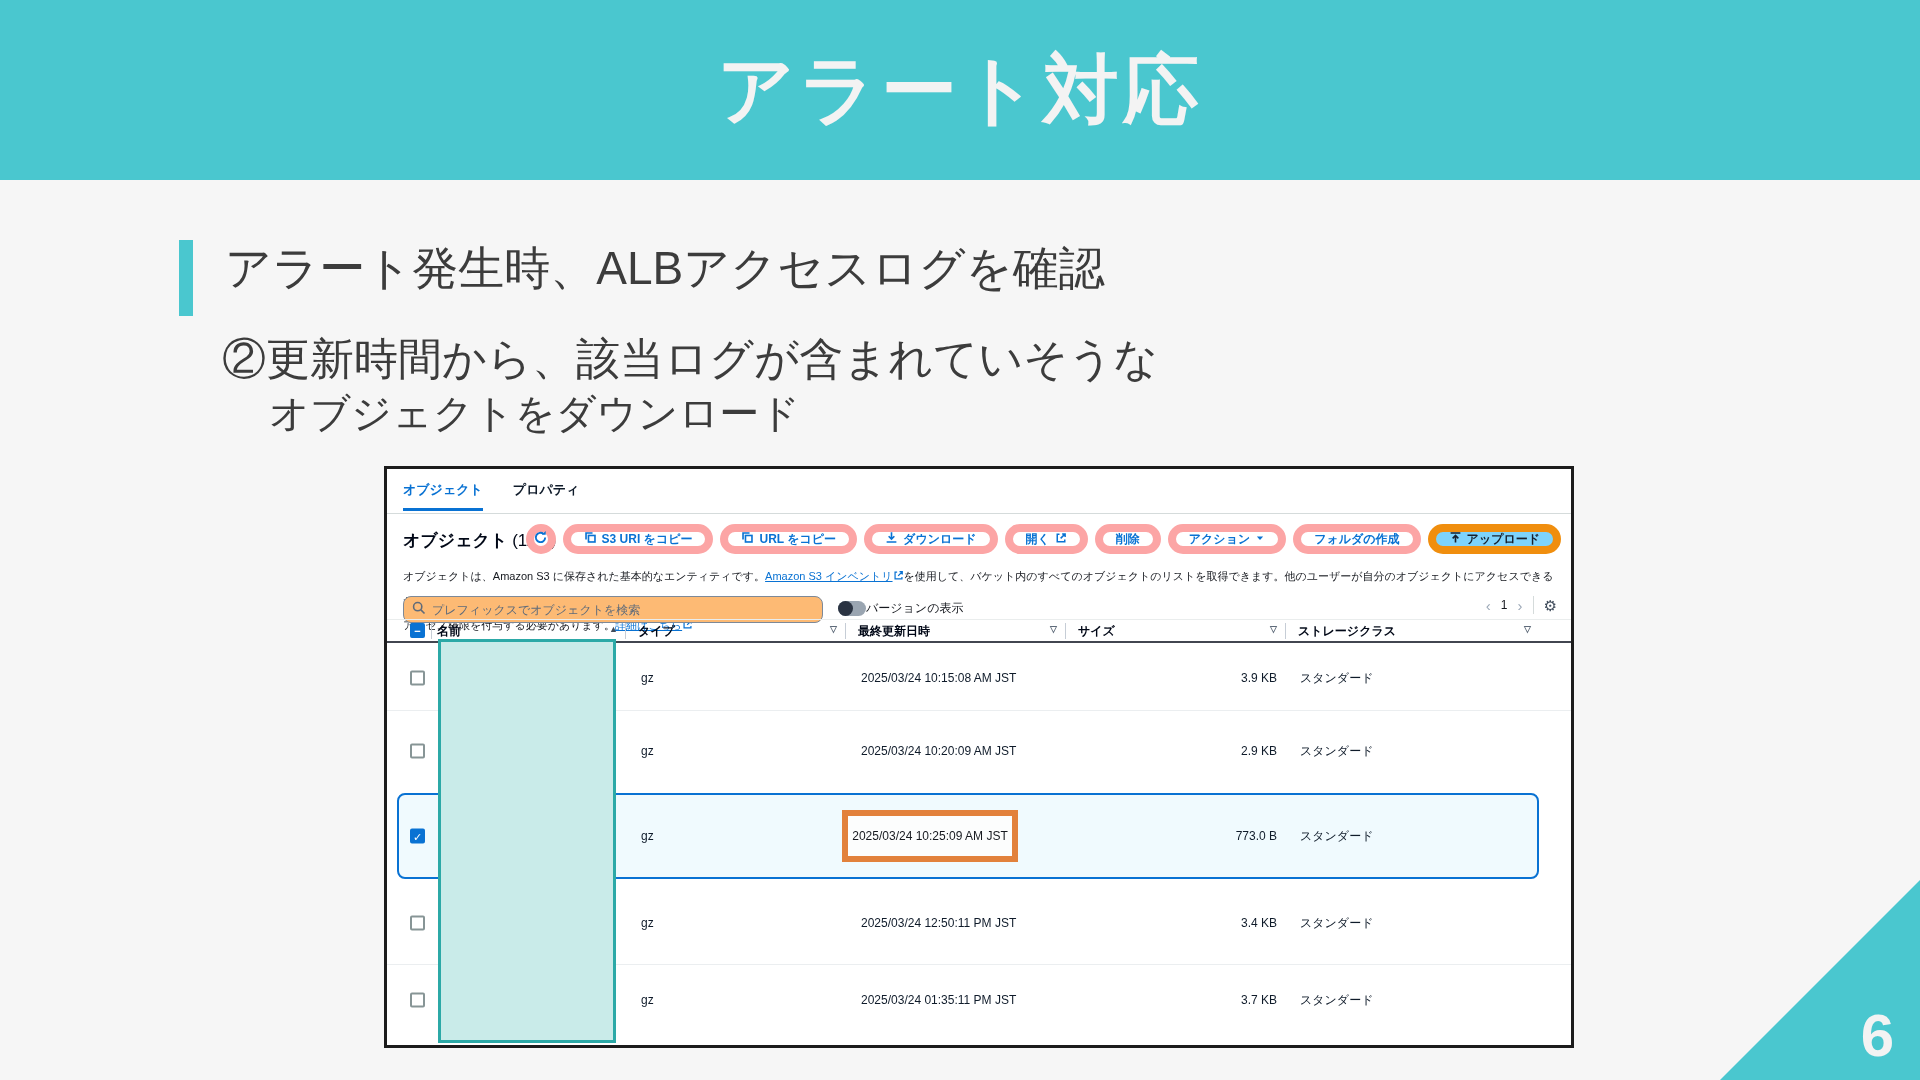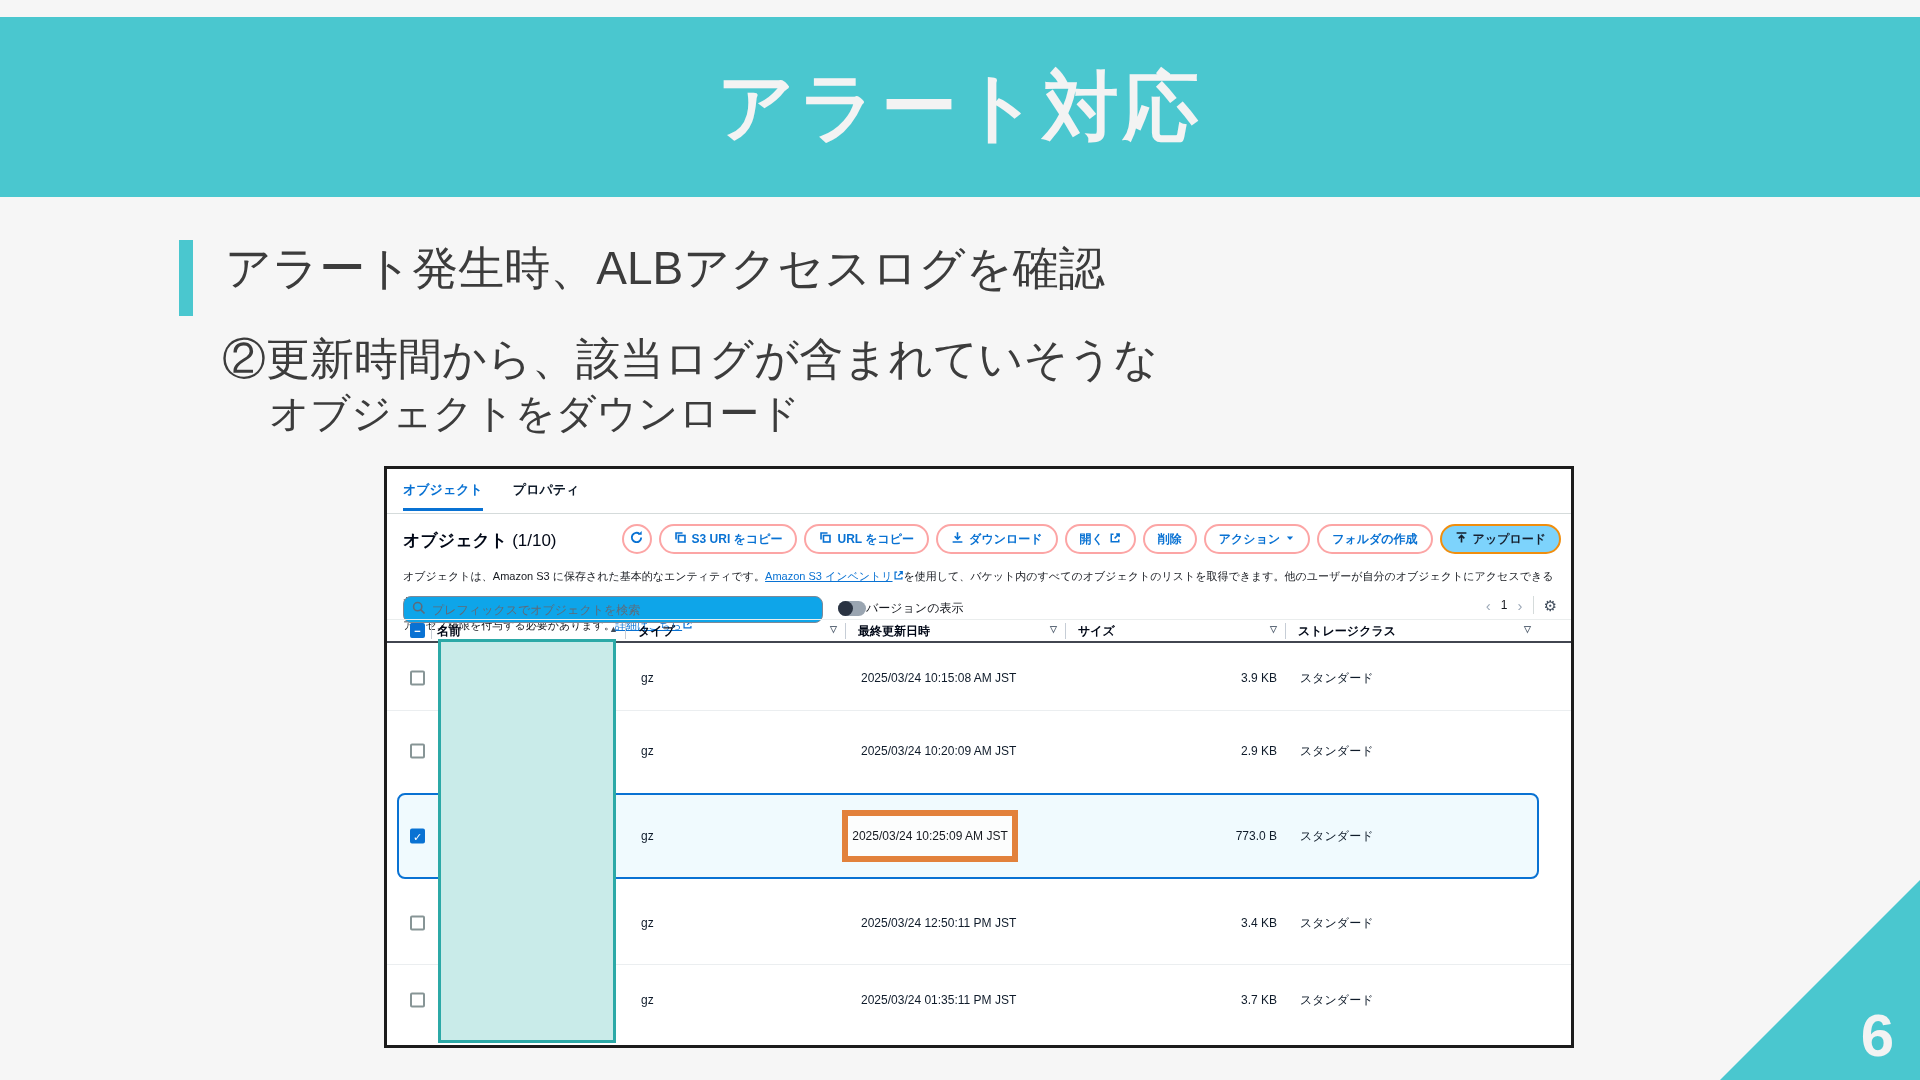--- a/index.html
+++ b/index.html
@@ -1,20 +1,20 @@
 <!DOCTYPE html>
 <html><head>
 <meta charset="utf-8">
 <style>
   * { margin:0; padding:0; box-sizing:border-box; }
   html,body { width:1920px; height:1080px; }
   body { font-family:"Liberation Sans", sans-serif; background:#f6f6f6; position:relative; overflow:hidden; }
 
   
-  .titlebar { position:absolute; left:0; top:0; width:1920px; height:180px; background:#4ac7cf;margin-top:17px; }
+  .titlebar { position:absolute; left:0; top:0; width:1920px; height:180px; background:#4ac7cf; }
   .titlebar h1 { text-align:center; line-height:180px; font-size:76px; font-weight:bold; color:#f3f3f3; letter-spacing:4px; }
   .accent-bar { position:absolute; left:179px; top:240px; width:14px; height:76px; background:#4ac7cf; }
   .heading  { position:absolute; left:225px; top:238px; font-size:46px; font-weight:500; color:#3c3c3c; }
   .sub1     { position:absolute; left:222px; top:330px; font-size:44px; color:#3c3c3c; }
   .sub2     { position:absolute; left:269px; top:386px; font-size:40px; color:#3c3c3c; }
   .corner-tri { position:absolute; right:0; bottom:0; width:0; height:0;
                 border-left:200px solid transparent; border-bottom:200px solid #4ac7cf; }
   .page-num { position:absolute; right:26px; bottom:10px; font-size:60px; font-weight:bold; color:#f3f3f3; }
 
   
@@ -23,33 +23,33 @@
   .tabs { position:absolute; top:12px; left:16px; display:flex; gap:30px; }
   .tab { font-size:13px; font-weight:bold; color:#0f1b2a; padding-bottom:9px; cursor:pointer; }
   .tab.active { color:#0972d3; border-bottom:3px solid #0972d3; }
   .tabs-divider { position:absolute; top:44px; left:0; right:0; height:1px; background:#d5dbdb; }
 
   .panel-title { position:absolute; left:16px; top:60px; font-size:17px; color:#000716; }
   .panel-title b { font-weight:bold; }
   .panel-title .count { font-weight:normal; }
 
   .toolbar { position:absolute; right:10px; top:55px; display:flex; gap:7px; align-items:center; }
-  .btn { height:30px; border:2px solid #fca5a5; border-radius:16px; background:#fff; color:#0972d3;
+  .btn { height:30px; border:8px solid #fca5a5; border-radius:16px; background:#fff; color:#0972d3;
          font-size:12px; font-weight:bold; display:flex; align-items:center; gap:5px; padding:0 13px;
          white-space:nowrap; cursor:pointer; font-family:inherit; }
   .btn.circle { width:30px; padding:0; justify-content:center; border-radius:50%; }
   .btn.primary { background:#7dd3fc; border-color:#f08e0e; color:#16202e; }
   .btn svg { flex:0 0 auto; }
 
   .desc { position:absolute; left:16px; top:95px; width:1158px; font-size:11px; line-height:24px; color:#16191f; }
   .desc a { color:#0972d3; text-decoration:underline; cursor:pointer; }
   .ext-ico { display:inline-block; vertical-align:-1px; }
 
   .search-box { position:absolute; left:16px; top:127px; width:420px; height:27px;
-                border:1px solid #7d8998; border-radius:8px; background:#0ea5e9;
+                border:1px solid #7d8998; border-radius:8px; background:#fdba74;
                 display:flex; align-items:center; padding:0 8px; gap:6px; }
   .search-box input { border:none; outline:none; flex:1; font-size:12px; color:#16191f;
                       font-family:inherit; background:transparent; }
   .search-box input::placeholder { color:#5f6b7a; }
 
   .toggle-wrap { position:absolute; left:451px; top:131px; display:flex; align-items:center; cursor:pointer; }
   .toggle { width:28px; height:15px; border-radius:8px; background:#9aa5b1; position:relative; }
   .toggle .knob { position:absolute; left:0px; top:0px; width:15px; height:15px; border-radius:50%; background:#2a3342; }
   .toggle-label { font-size:12px; color:#16191f; }
 

